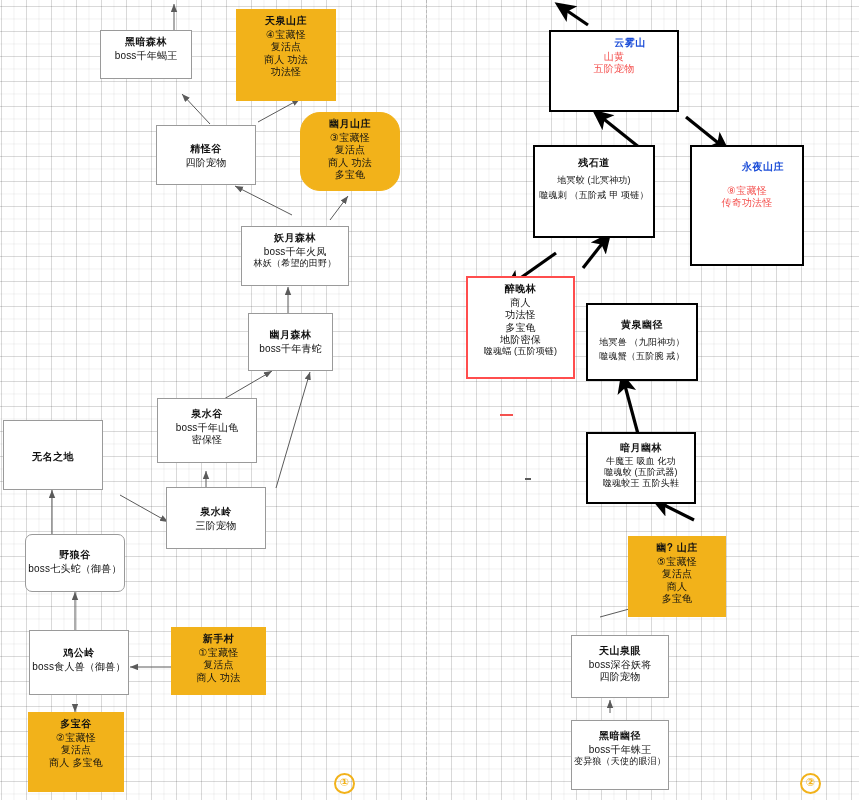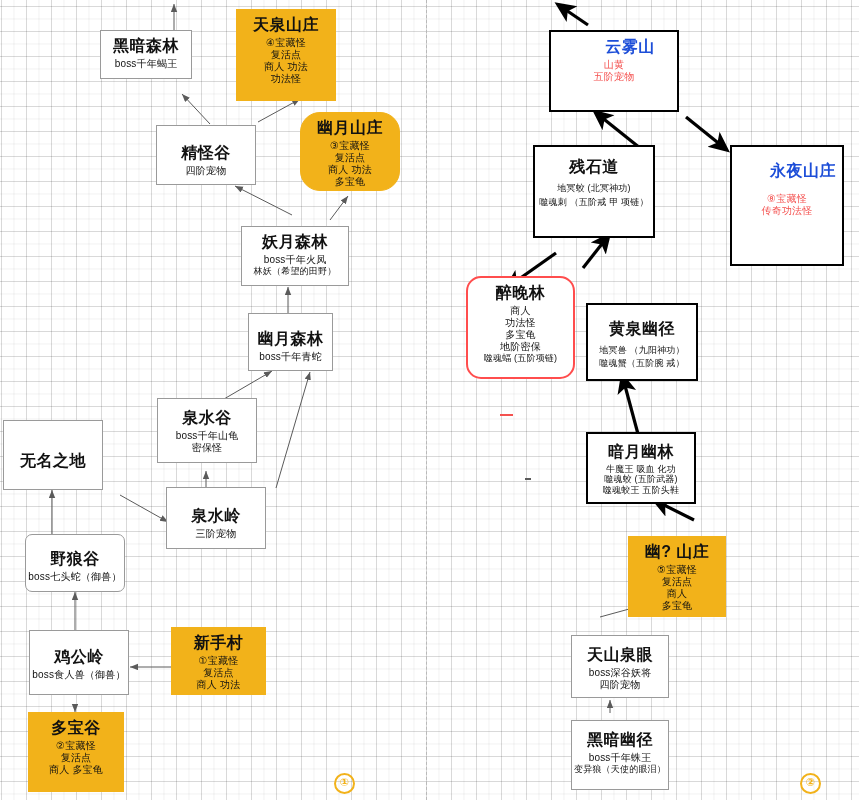--- a/index.html
+++ b/index.html
@@ -32,21 +32,21 @@
     box-sizing:border-box;
     background:#ffffff;
     border:1px solid #9a9a9a;
     text-align:center;
     color:#111;
     line-height:1.22;
     padding-top:5px;
   }
   .node .t{
     font-weight:bold;
-    font-size:16px;
+    font-size:10px;
     letter-spacing:0.5px;
     display:block;
     margin-bottom:2px;
   }
   .node .l{
     display:block;
     font-size:10px;
     letter-spacing:0.2px;
   }
   .gold{background:#f2b21a;border:1px solid #f2b21a;}
@@ -197,33 +197,33 @@
   </div>
 
   <div class="pagenum" style="left:334px;top:773px;">①</div>
 
   <div class="node thick redtxt" style="left:549px;top:30px;width:130px;height:82px;">
     <span class="t">云雾山</span>
     <span class="l">山黄</span>
     <span class="l">五阶宠物</span>
   </div>
 
-  <div class="node thick redtxt" style="left:730px;top:145px;width:114px;height:121px;">
+  <div class="node thick redtxt" style="left:690px;top:145px;width:114px;height:121px;">
     <span class="t" style="margin-top:9px;margin-bottom:12px;">永夜山庄</span>
     <span class="l">⑧宝藏怪</span>
     <span class="l">传奇功法怪</span>
   </div>
 
   <div class="node thick" style="left:533px;top:145px;width:122px;height:93px;">
     <span class="t" style="margin-top:5px;margin-bottom:6px;">残石道</span>
     <span class="l" style="font-size:9px;margin-bottom:4px;">地冥蛟 (北冥神功)</span>
     <span class="l" style="font-size:9px;">噬魂刺 （五阶戒 甲 项链）</span>
   </div>
 
-  <div class="node redline" style="left:466px;top:276px;width:109px;height:103px;border-radius:15px;">
+  <div class="node redline" style="left:466px;top:276px;width:109px;height:103px;">
     <span class="t">醉晚林</span>
     <span class="l">商人</span>
     <span class="l">功法怪</span>
     <span class="l">多宝龟</span>
     <span class="l">地阶密保</span>
     <span class="l" style="font-size:9px;">噬魂蝠 (五阶项链)</span>
   </div>
 
   <div class="node thick" style="left:586px;top:303px;width:112px;height:78px;">
     <span class="t" style="margin-top:9px;margin-bottom:6px;">黄泉幽径</span>

